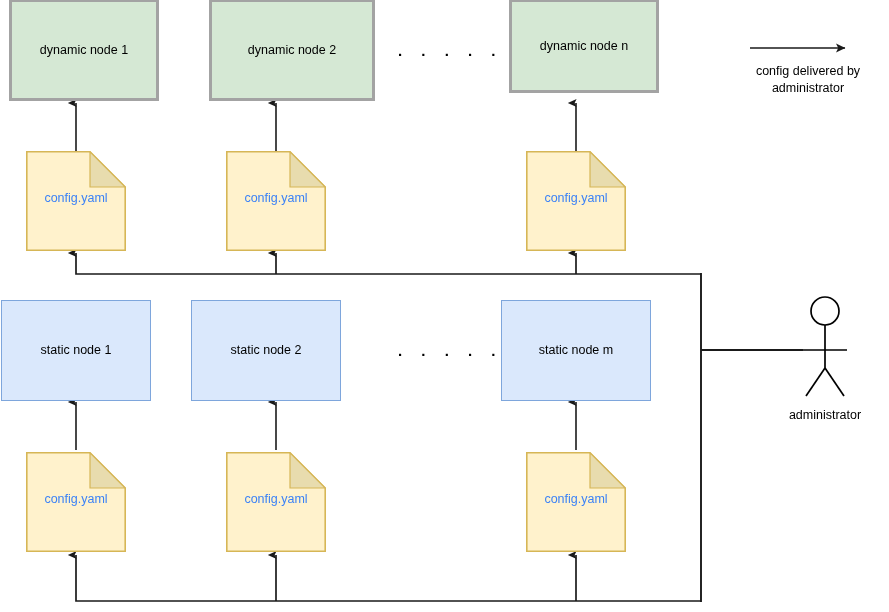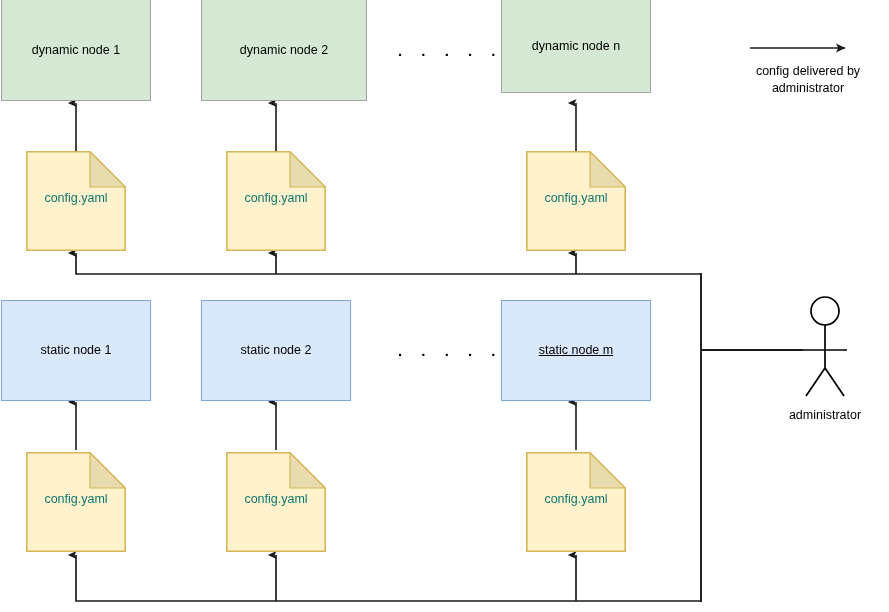--- a/index.html
+++ b/index.html
@@ -32,21 +32,22 @@
     display: flex;
     align-items: center;
     justify-content: center;
     font-size: 12.5px;
     color: #000000;
     line-height: 1.2;
     text-align: center;
   }
   .node-dynamic {
     background: #d5e8d4;
-    border: 1px solid #a3a3a3;
+    border: 3px solid #a3a3a3;
+    margin-left: 8px;
   }
   .node-static {
     background: #dae8fc;
     border: 1px solid #7ea6dc;
   }
   .doc-box {
     position: absolute;
     width: 100px;
     height: 100px;
   }
@@ -56,21 +57,21 @@
     top: 0;
     display: block;
   }
   .doc-label {
     position: absolute;
     left: 0;
     width: 100px;
     top: 40px;
     text-align: center;
     font-size: 12.5px;
-    color: #0f766e;
+    color: #3b82f6;
     line-height: 1.2;
   }
   .ellipsis {
     position: absolute;
     font-size: 15px;
     letter-spacing: 7.5px;
     color: #000000;
     font-weight: bold;
     line-height: 1;
     white-space: nowrap;
@@ -178,24 +179,24 @@
     <svg width="100" height="100" viewBox="0 0 100 100">
       <path d="M0.8,0.8 L64,0.8 L99.2,36 L99.2,99.2 L0.8,99.2 Z" fill="#fff2cc" stroke="#d6b656" stroke-width="1.6"></path>
       <path d="M64,0.8 L99.2,36 L64,36 Z" fill="#e8dcae" stroke="#d6b656" stroke-width="1.2"></path>
     </svg>
     <div class="doc-label">config.yaml</div>
   </div>
 
   <div class="node-box node-static" style="left:1px; top:300px; width:150px; height:101px;">
     <span>static node 1</span>
   </div>
-  <div class="node-box node-static" style="left:201px; top:300px; width:150px; height:101px;">
+  <div class="node-box node-static" style="left:191px; top:300px; width:150px; height:101px;">
     <span>static node 2</span>
   </div>
-  <div class="node-box node-static" style="left:501px; top:300px; width:150px; height:101px;text-decoration:underline;">
+  <div class="node-box node-static" style="left:501px; top:300px; width:150px; height:101px;">
     <span>static node m</span>
   </div>
   <div class="ellipsis" style="left:398px; top:343px;">. . . . .</div>
 
   <div class="doc-box" style="left:26px; top:452px;">
     <svg width="100" height="100" viewBox="0 0 100 100">
       <path d="M0.8,0.8 L64,0.8 L99.2,36 L99.2,99.2 L0.8,99.2 Z" fill="#fff2cc" stroke="#d6b656" stroke-width="1.6"></path>
       <path d="M64,0.8 L99.2,36 L64,36 Z" fill="#e8dcae" stroke="#d6b656" stroke-width="1.2"></path>
     </svg>
     <div class="doc-label">config.yaml</div>

